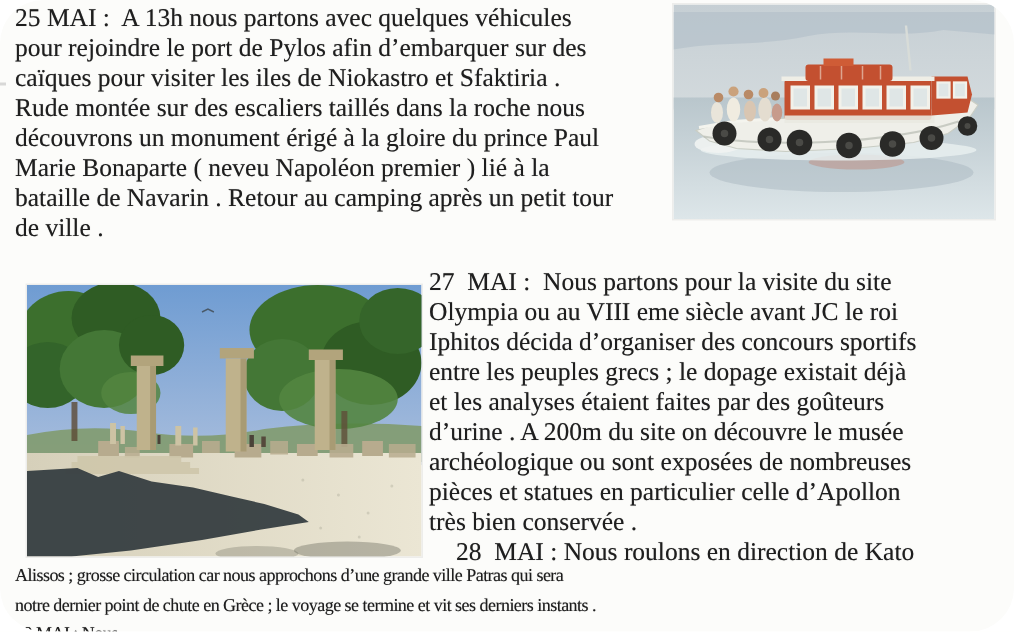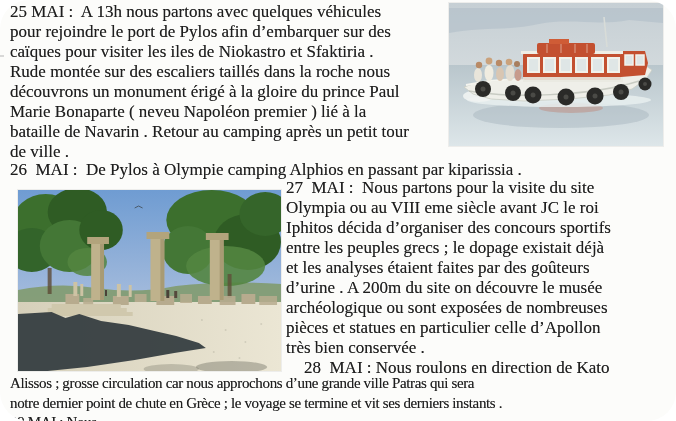--- a/index.html
+++ b/index.html
@@ -14,21 +14,21 @@
   }
   .txt{
     position:absolute;
     margin:0;
     font-size:17px;
     line-height:20px;
     white-space:pre-wrap;
     text-shadow:0 0 0.45px rgba(40,40,40,.55);
   }
   .txt-bottom{
-    font-size:15px;
+    font-size:12px;
     line-height:19.5px;
     letter-spacing:-0.35px;
   }
   .photo{
     position:absolute;
     display:block;
     outline:1px solid rgba(0,0,0,0.06);
   }
   .photo svg{display:block;width:100%;height:100%;}
   .artifact{
@@ -126,21 +126,20 @@
               <circle cx="117" cy="94" r="2.5"></circle>
             <circle cx="146" cy="93" r="2.5"></circle>
               <circle cx="172" cy="89" r="2.5"></circle>
             <circle cx="196" cy="81" r="2"></circle>
           </g>
         </g>
       </g>
     </svg>
   </figure>
 
-  <p class="txt" style="left:10px;top:160px;width:640px;">26  MAI :  De Pylos à Olympie camping Alphios en passant par kiparissia .</p>
 
   <figure class="photo" style="left:18px;top:190px;width:263px;height:181px;margin:0;">
     <svg viewBox="0 0 266 181" preserveAspectRatio="none">
       <defs>
         <linearGradient id="olyskyg" x1="0" y1="0" x2="0" y2="1">
           <stop offset="0" stop-color="var(--oly-sky-top)"></stop>
           <stop offset="1" stop-color="var(--oly-sky-low)"></stop>
         </linearGradient>
         <linearGradient id="groundg" x1="0" y1="0" x2="1" y2="0">
           <stop offset="0" stop-color="var(--gravel)"></stop>

